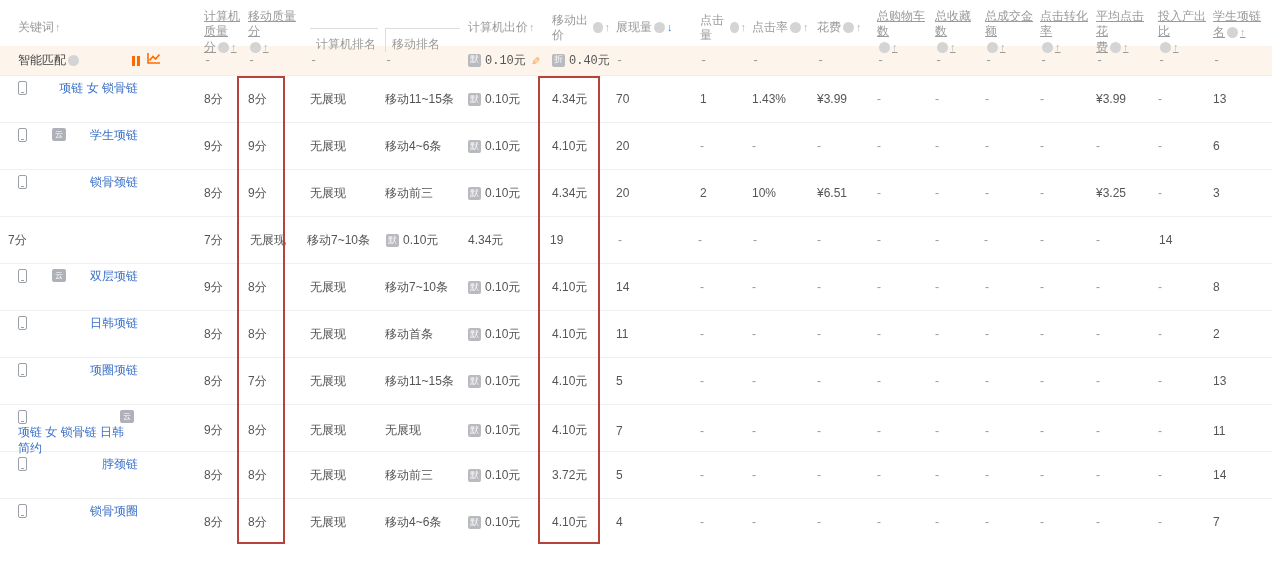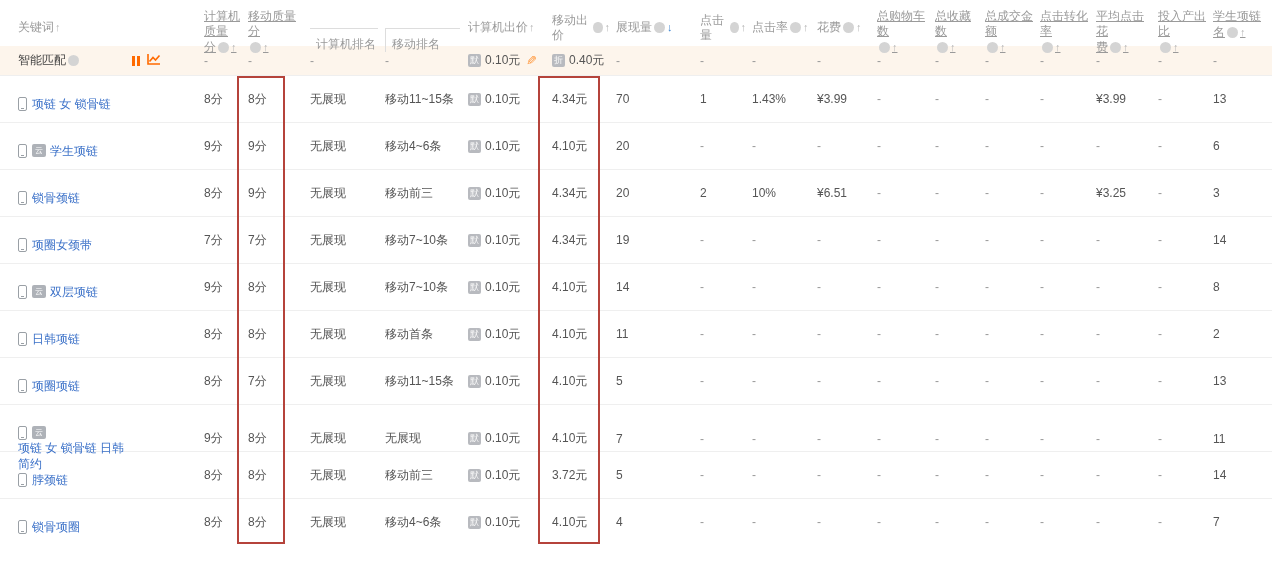--- a/index.html
+++ b/index.html
@@ -37,32 +37,32 @@
   .hgroup-left .hgroup-inner { border-left:1px solid #ddd; }
   .info-dot {
     display:inline-block; width:11px; height:11px; border-radius:50%;
     background:#d4d4d4; vertical-align:-2px; margin:0 1px 0 2px;
   }
   .arrow { color:#b5b5b5; font-size:11px; margin-left:1px; }
   .arrow.active { color:#3d85d1; font-weight:bold; }
 
   
   .smart { height:29px; background:#fdf5ec; }
-  .smart > div { display:flex; align-items:center; color:#555; }
+  .smart > div { display:flex; align-items:center; color:#555;font-family:Liberation Mono, monospace; }
   .smart .label { color:#3f3f3f; }
   .pause-icon { display:inline-flex; gap:2px; margin-left:52px; cursor:pointer; }
   .pause-icon i { display:block; width:3px; height:10px; background:#ff6a00; }
   .chart-icon { margin-left:7px; cursor:pointer; }
 
   
   .row { height:47px; border-top:1px solid #efefef; background:#fff; }
   .row > div { display:flex; align-items:center; color:#555; }
   .row > .kw {
-    align-items:flex-start; padding-top:20px; padding-right:58px;
-    line-height:16px; flex-wrap:wrap;
+    align-items:flex-start; padding-top:4px; padding-right:58px;
+    line-height:16px; flex-wrap:wrap;justify-content:space-between;
   }
   .kw a { color:#3a70c8; text-decoration:none; cursor:pointer; }
   .phone-icon {
     display:inline-block; width:9px; height:14px; border:1px solid #9aa0a6;
     border-radius:2px; margin-right:5px; position:relative; flex:0 0 auto;
     margin-top:1px;
   }
   .phone-icon::after {
     content:""; position:absolute; left:2px; bottom:1px; width:3px; height:1px;
     background:#9aa0a6;
@@ -404,24 +404,20 @@
         <span>¥3.25</span>
       </div>
       <div class="c17">
         <span class="dash">-</span>
       </div>
       <div class="c18">
         <span>3</span>
       </div>
     </div>
     <div class="grid row">
-      <div class="c1 kw">
-        <span class="phone-icon"></span>
-        <a>项圈女颈带</a>
-      </div>
       <div class="c2">
         <span>7分</span>
       </div>
       <div class="c3">
         <span>7分</span>
       </div>
       <div class="c4">
         <span>无展现</span>
       </div>
       <div class="c5">

